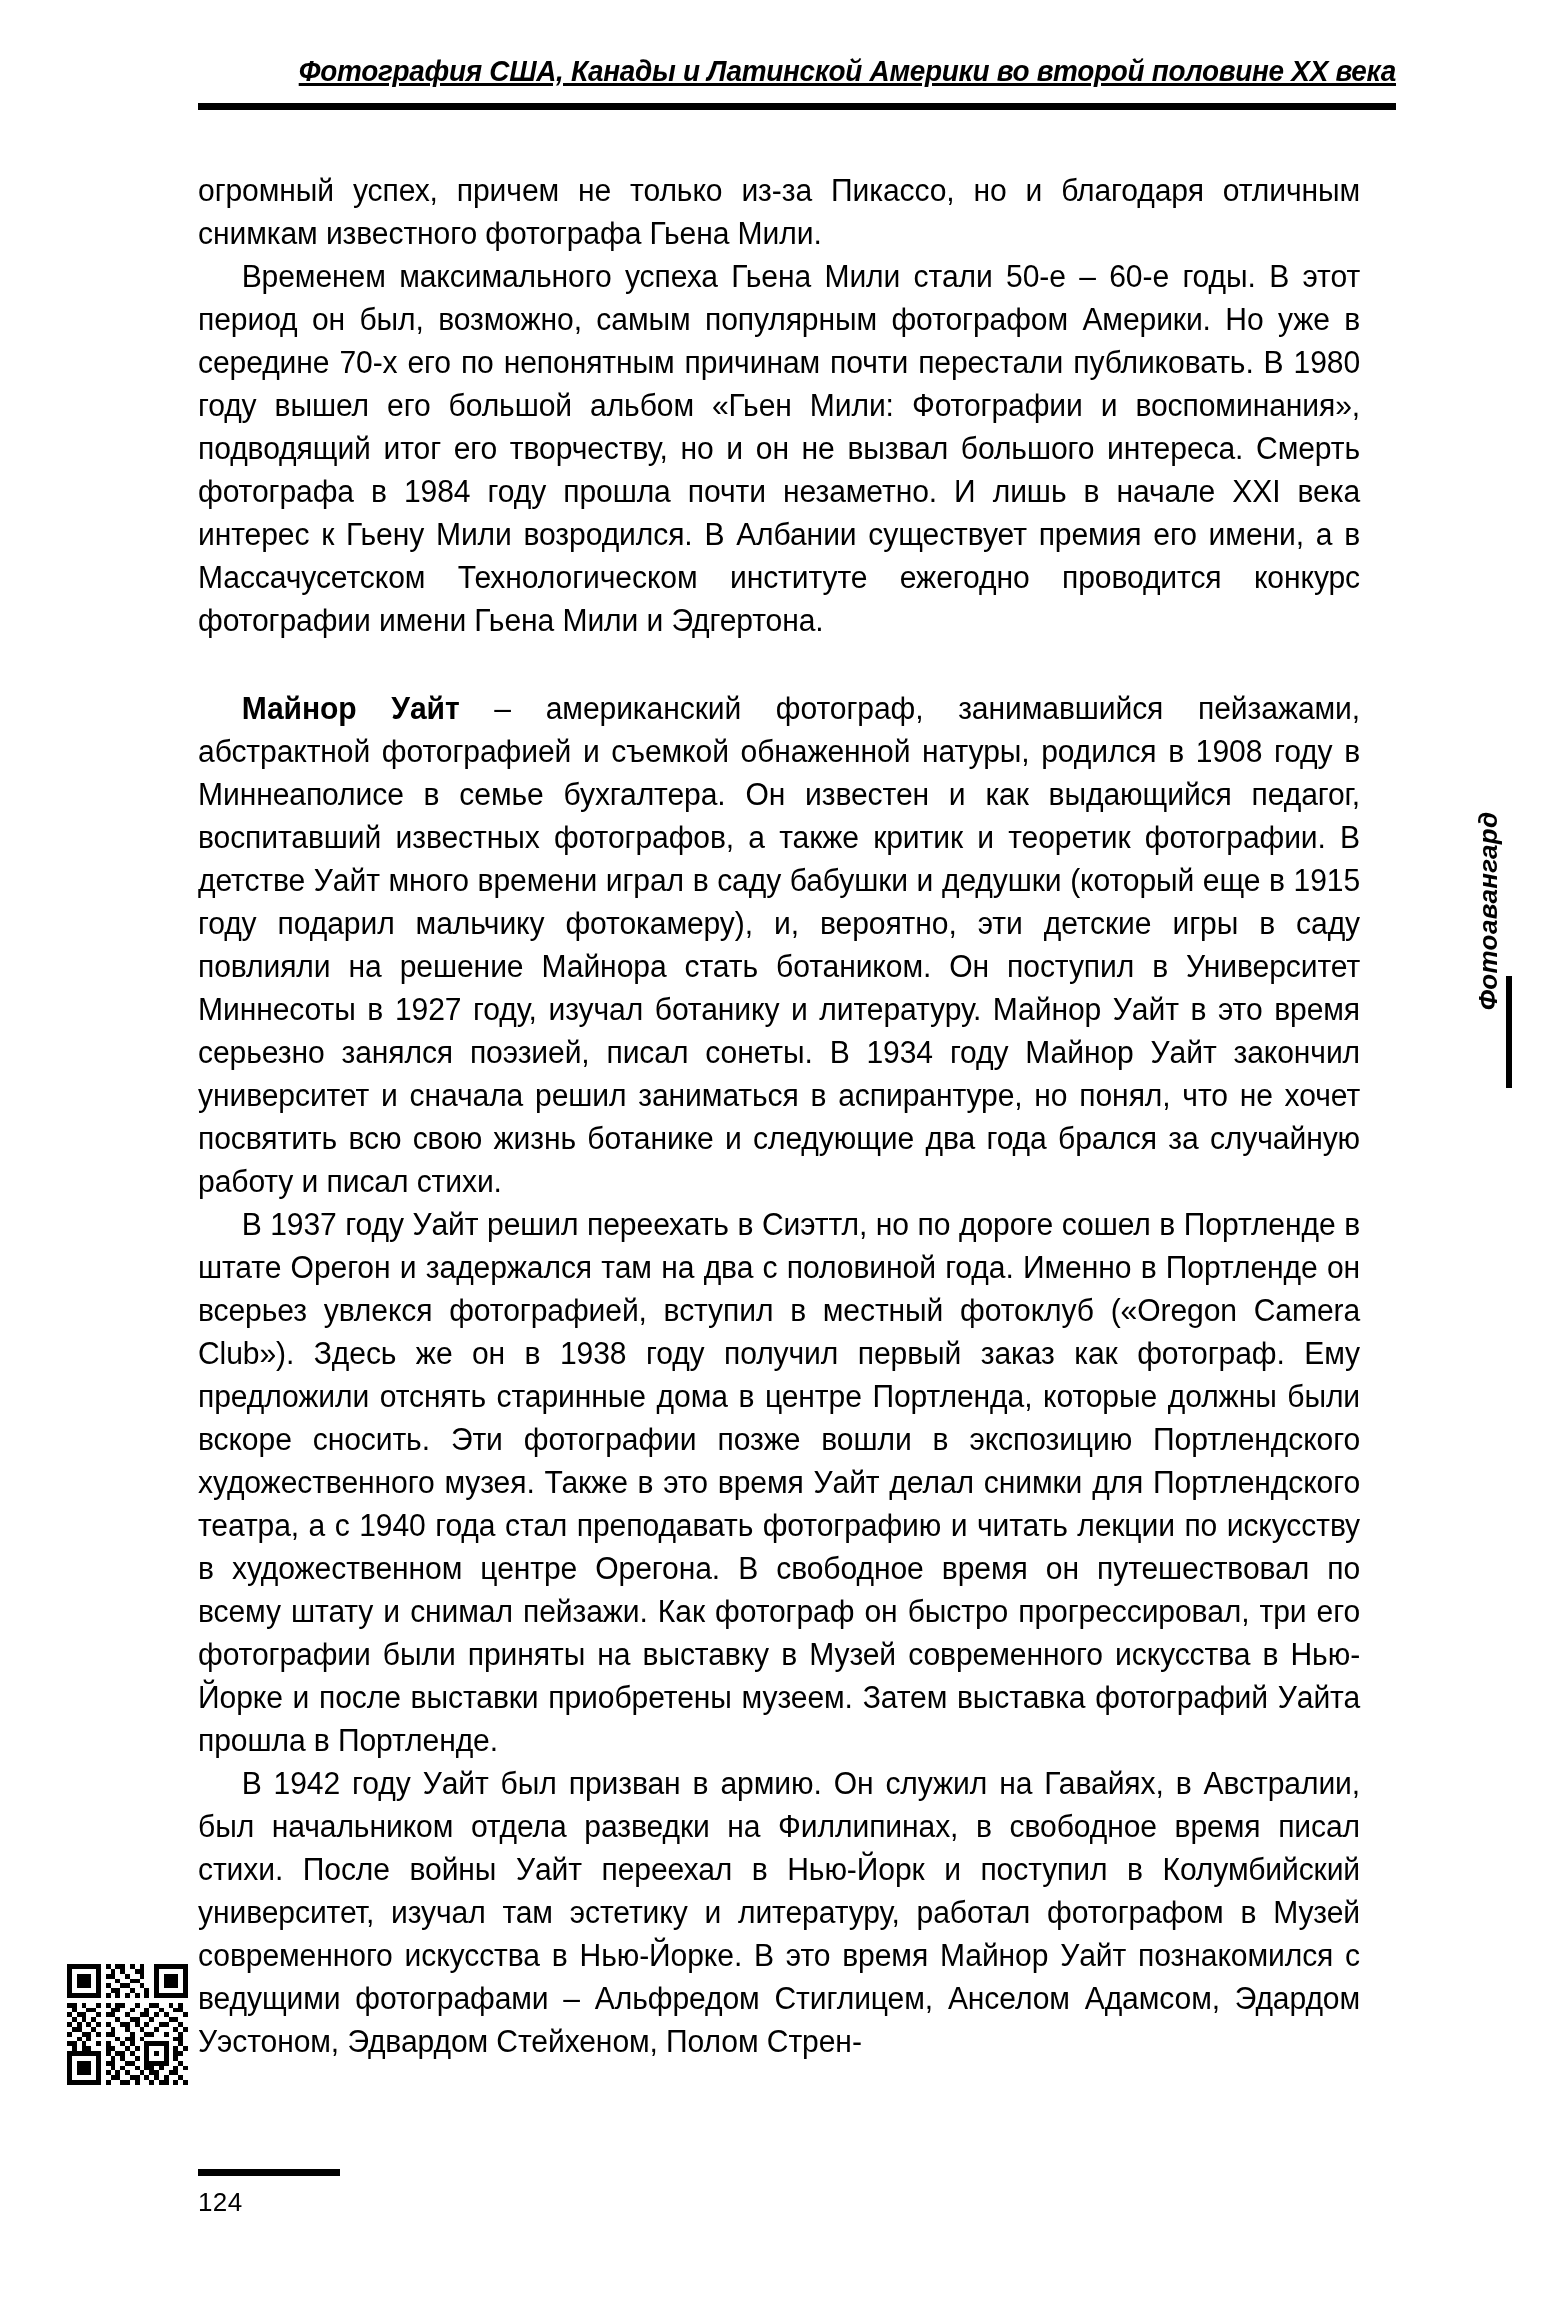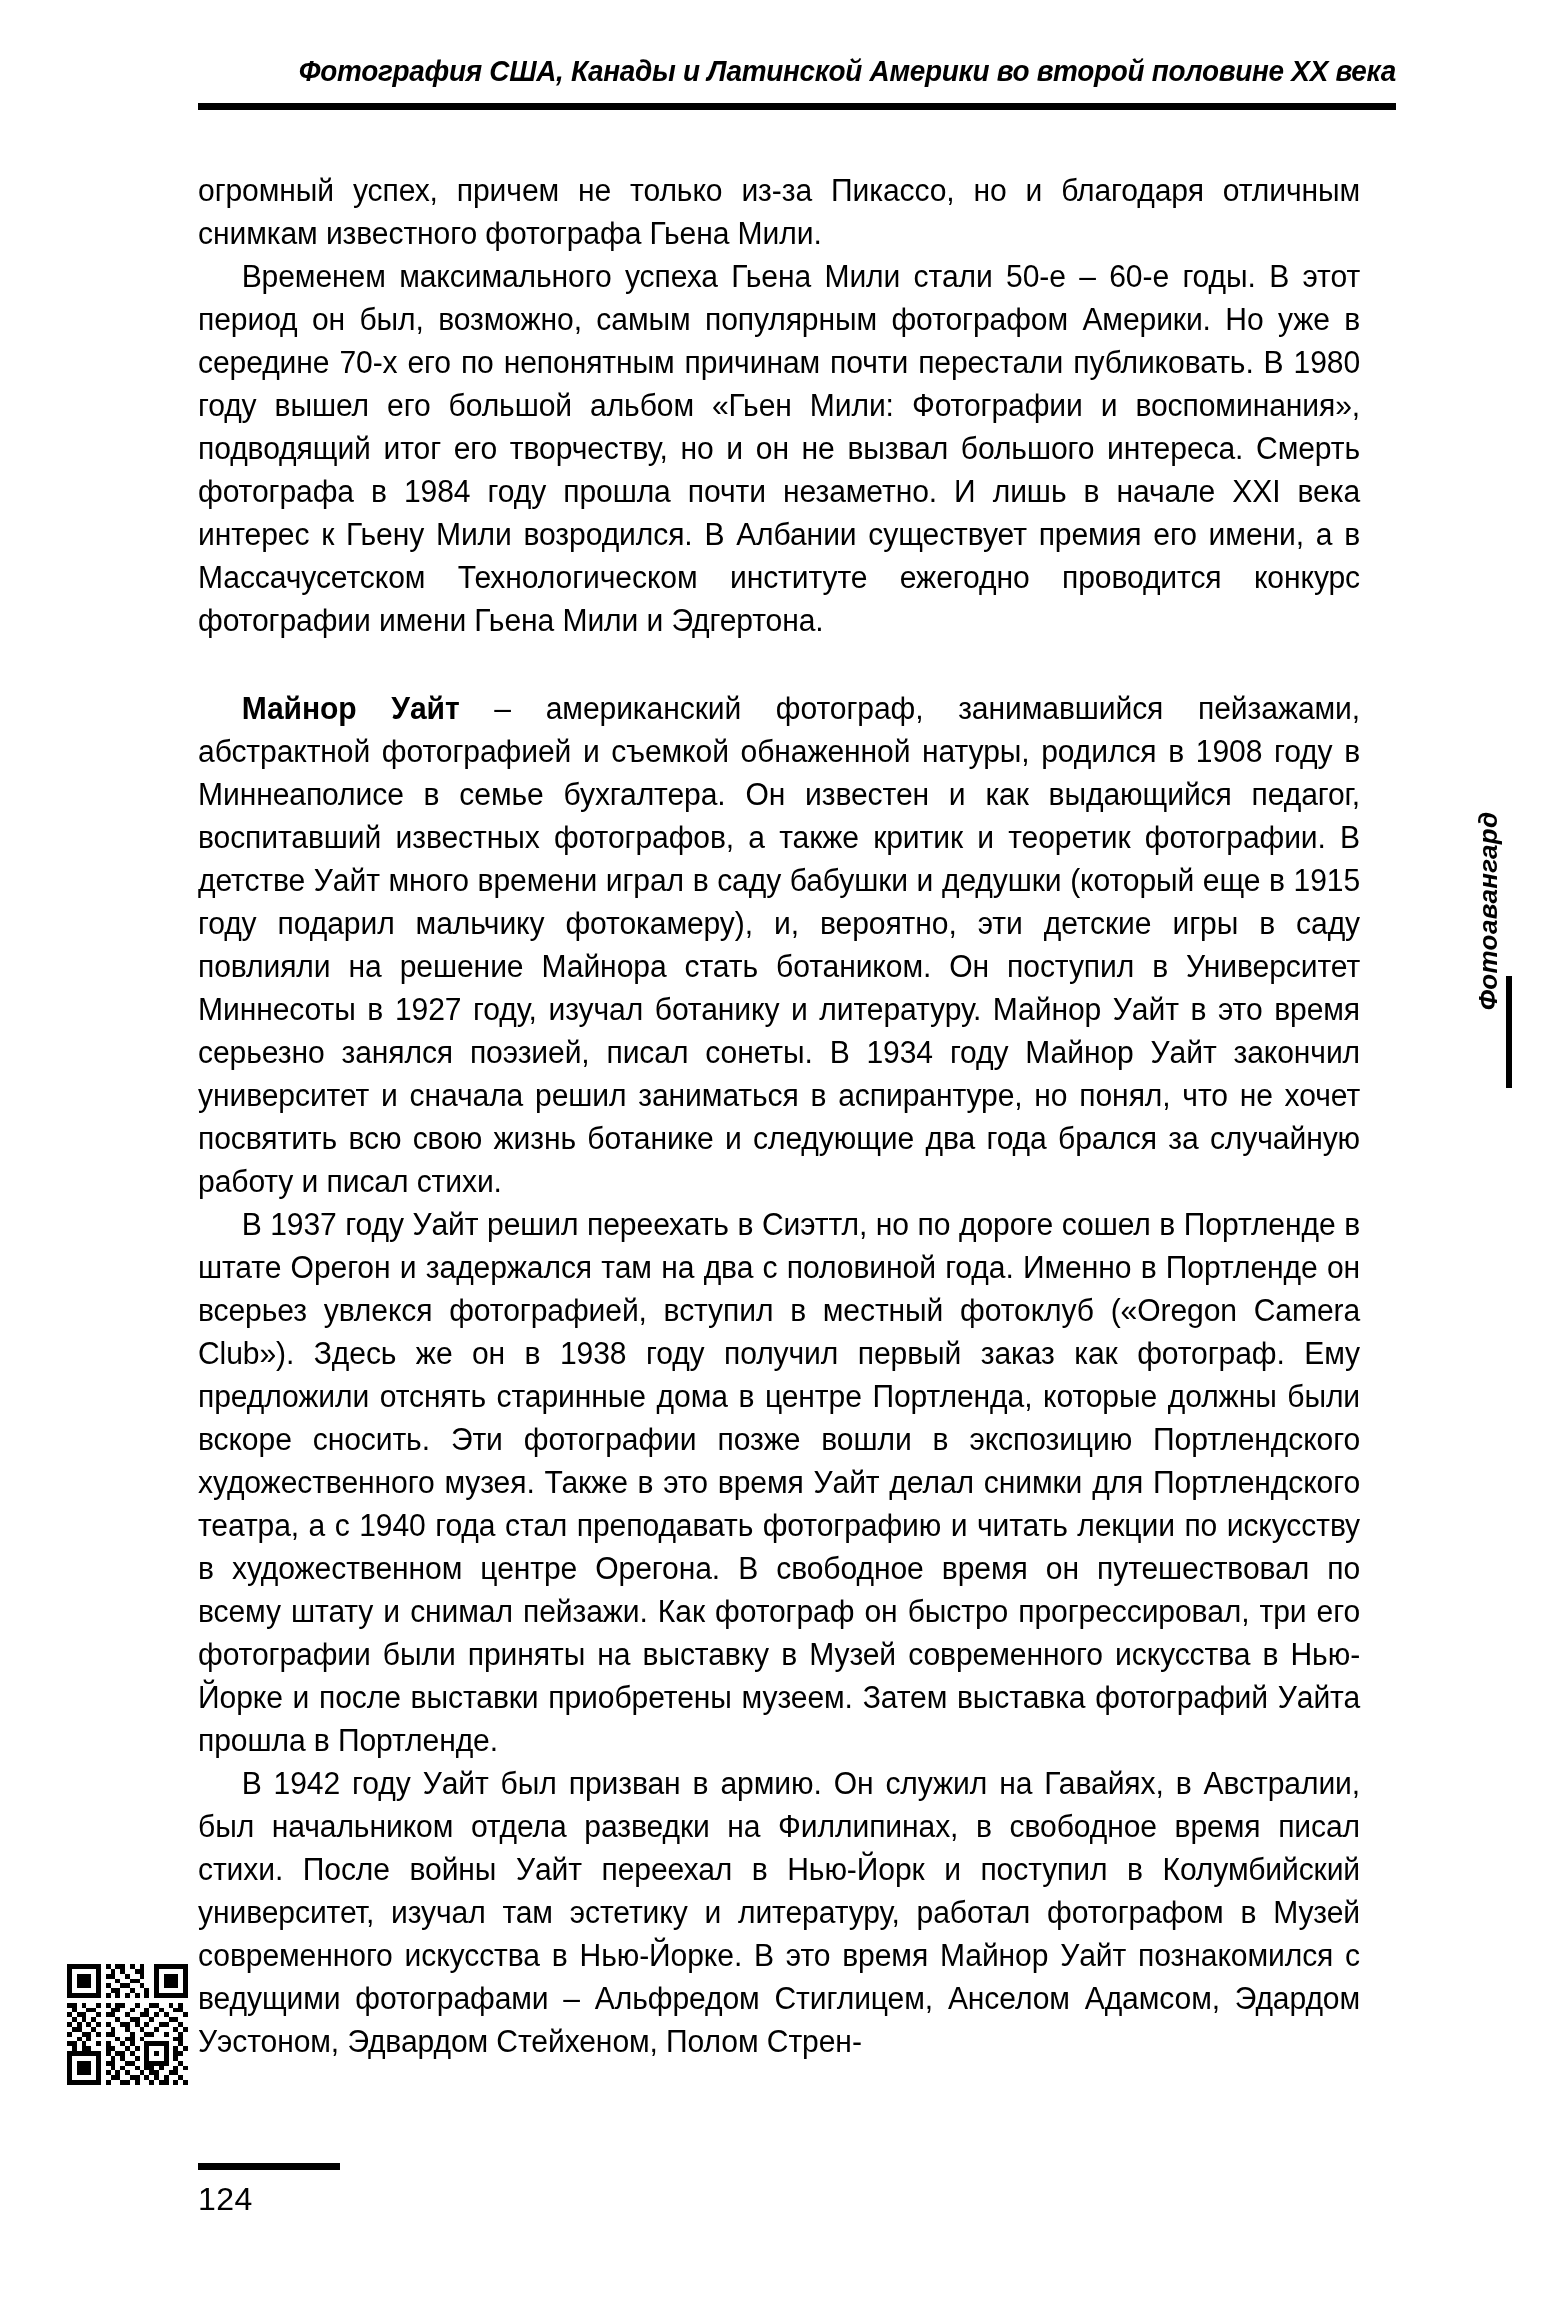--- a/index.html
+++ b/index.html
@@ -20,20 +20,21 @@
     overflow: hidden;
     box-sizing: border-box;
   }
 
   
   .header-zone {
     position: absolute;
     left: 198px;
     top: 54px;
     width: 1198px;
+    text-decoration: underline;
   }
   .header-title {
     font-style: italic;
     font-weight: 600;
     font-size: 30px;
     line-height: 1.15;
     letter-spacing: -0.3px;
     text-align: right;
     white-space: nowrap;
     transform: scaleX(0.93);
@@ -113,21 +114,21 @@
     bottom: 104px;
     width: 240px;
   }
   .footer-rule {
     width: 142px;
     height: 7.2px;
     background: #000000;
   }
   .page-number {
     margin-top: 12.8px;
-    font-size: 32px;
+    font-size: 26px;
     line-height: 1;
     letter-spacing: 0.4px;
   }
 
   
   .qr-wrap {
     position: absolute;
     left: 67px;
     top: 1964px;
     width: 121px;

